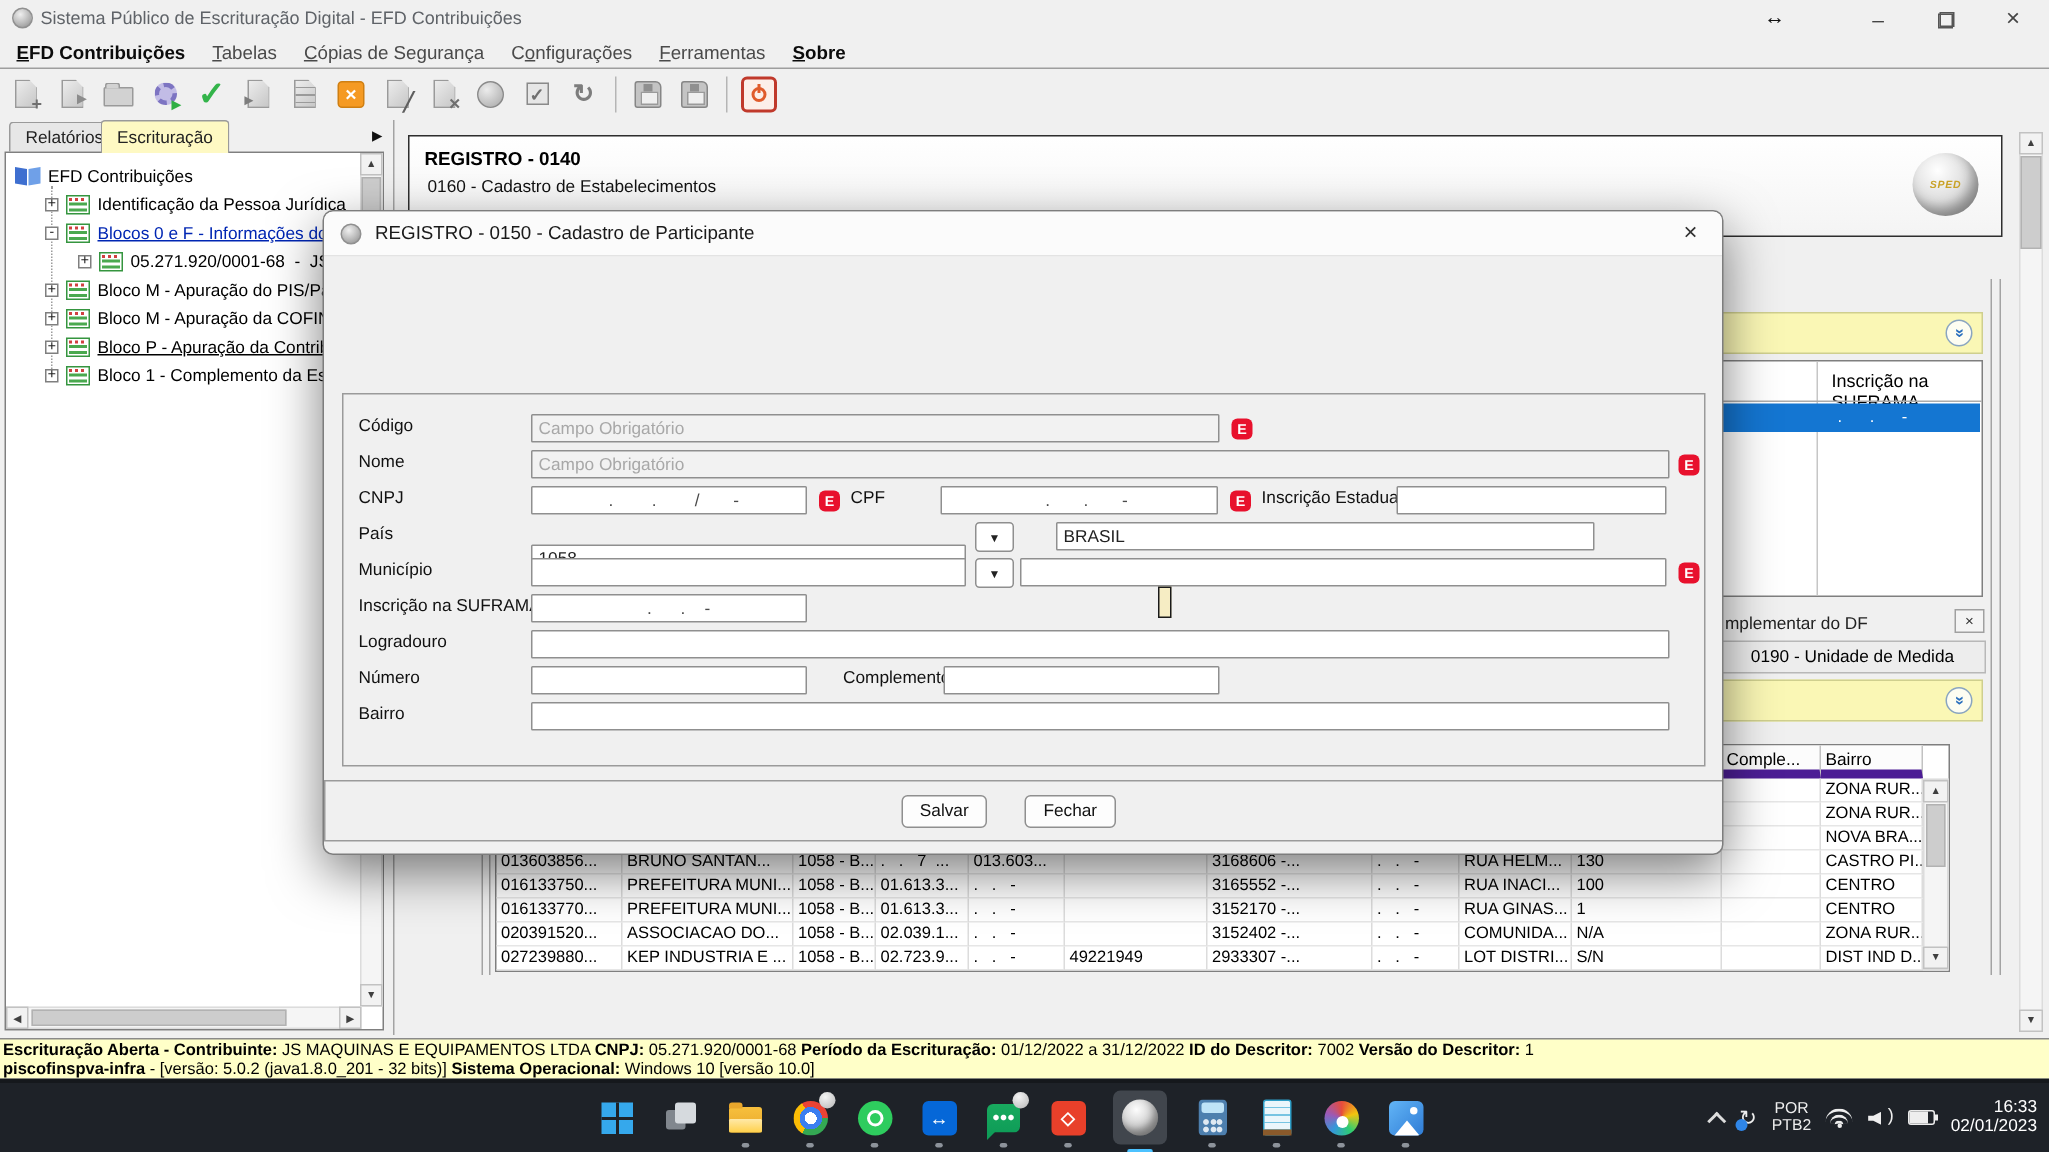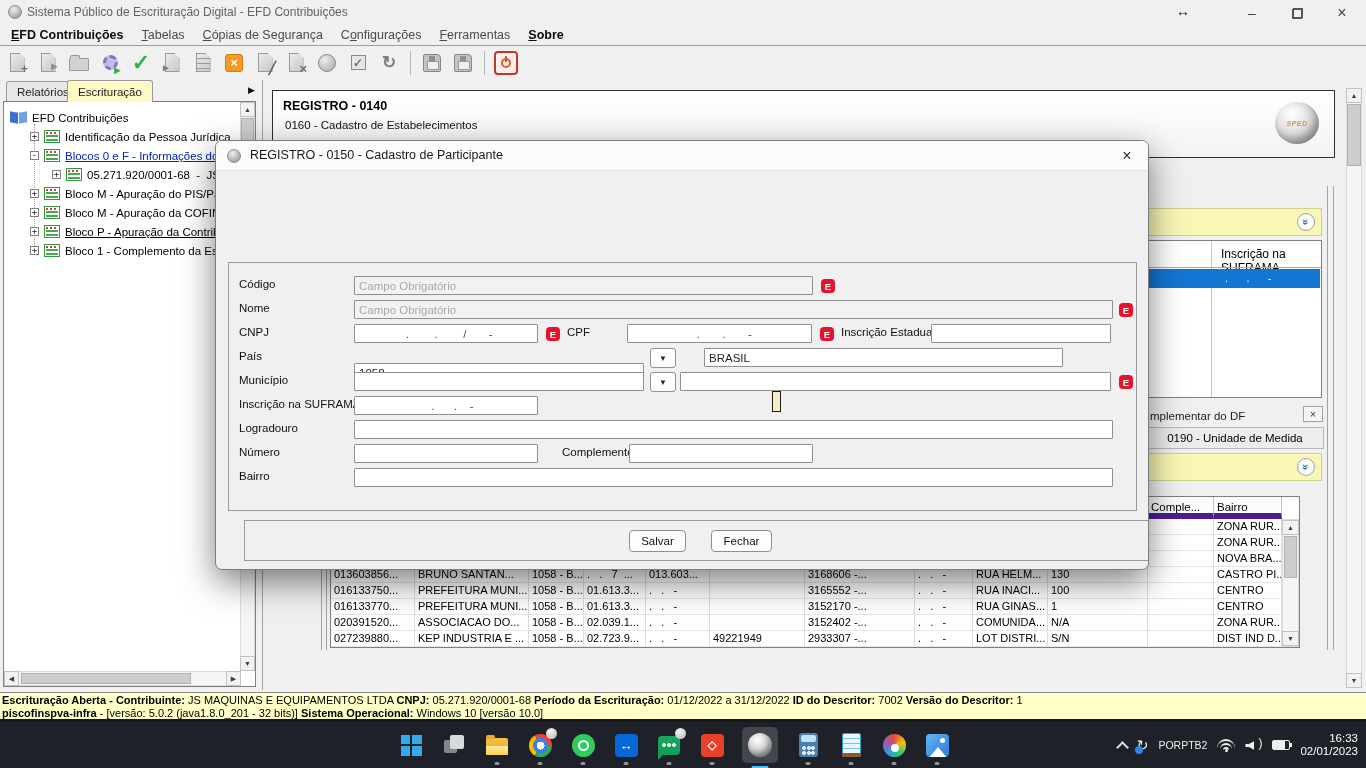--- a/index.html
+++ b/index.html
@@ -88,21 +88,21 @@
   .dclose{position:absolute;right:8px;top:4px;width:26px;height:22px;display:flex;align-items:center;justify-content:center;font-size:16px;color:#333}
   .dhdr{position:absolute;left:15px;top:38px;width:903px;height:73px}
   .formbox{position:absolute;left:12px;top:121px;width:909px;height:249px;border:1px solid #9a9a9a}
   .flabel{position:absolute;font-size:11.5px;color:#111;white-space:pre}
   .inp{position:absolute;height:19px;border:1px solid #8f8f8f;background:#fff;font-size:11.5px;padding:0 4px;font-family:"Liberation Sans",sans-serif;color:#222;border-radius:1px}
   .inp.req{background:#f2f2f2}
   .inp.ctr{text-align:center;color:#4a4a4a}
   .inp::placeholder{color:#a8a8a8;opacity:1}
   .ebdg{position:absolute;width:14px;height:14px;background:#e8112d;border-radius:4px;color:#fff;font-size:9.5px;font-weight:bold;display:flex;align-items:center;justify-content:center}
   .ddb{position:absolute;width:26px;height:20px;background:#fff;border:1px solid #8f8f8f;border-radius:3px;display:flex;align-items:center;justify-content:center;font-size:8px;color:#222}
-  .btnbox{position:absolute;left:28px;top:379px;width:1043px;height:41px;border:1px solid #9a9a9a}
+  .btnbox{position:absolute;left:0;top:379px;width:1043px;height:41px;border:1px solid #9a9a9a}
   .btn{position:absolute;height:22px;background:#fdfdfd;border:1px solid #8f8f8f;border-radius:4px;font-size:11.5px;font-family:"Liberation Sans",sans-serif;color:#111}
   .ibeam{left:772px;top:391px;width:9px;height:21px;background:#f6edc4;border:1px solid #1a1a1a;z-index:20}
   
   .statusbar{left:0;top:692px;width:1366px;height:27px;background:#ffffc8;border-top:1px solid #8a8a8a;font-size:11px;line-height:13px;padding:1px 2px;overflow:hidden}
   .statusbar span{white-space:pre}
   .statusbar b{font-weight:bold}
   .darkline{left:0;top:719px;width:1366px;height:3px;background:#15181c}
   
   .taskbar{left:0;top:722px;width:1366px;height:46px;background:#1e2228;z-index:30}
   .tkrow{position:absolute;left:398px;top:0;height:46px;display:flex;align-items:center;gap:17px}
@@ -132,21 +132,21 @@
   .i-note::after{content:"";position:absolute;left:-1px;bottom:-1px;width:19px;height:4px;background:#8a5a2b}
   .i-paint{position:relative;width:23px;height:23px;border-radius:50%;background:conic-gradient(#e74c3c,#f1c40f,#2ecc71,#3498db,#9b59b6,#e74c3c)}
   .i-paint::after{content:"";position:absolute;left:8px;top:10px;width:8px;height:8px;border-radius:50%;background:#fff}
   .i-photos{position:relative;width:23px;height:23px;border-radius:4px;background:linear-gradient(135deg,#62b5f6,#2f7cd6);overflow:hidden}
   .i-photos::before{content:"";position:absolute;right:4px;top:4px;width:5px;height:5px;border-radius:50%;background:#fff}
   .i-photos::after{content:"";position:absolute;left:2px;bottom:-2px;border-left:10px solid transparent;border-right:10px solid transparent;border-bottom:12px solid #fff}
   .tray{position:absolute;right:8px;top:0;height:46px;display:flex;align-items:center;gap:10px;color:#eee}
   .chevup{width:9px;height:9px;border-left:2px solid #ddd;border-top:2px solid #ddd;transform:rotate(45deg);margin-top:4px}
   .sync{position:relative;font-size:14px;color:#eee}
   .sync i{position:absolute;left:-2px;bottom:-1px;width:8px;height:8px;border-radius:50%;background:#2f86e8;font-style:normal}
-  .lang{display:flex;flex-direction:row;align-items:center;font-size:10.5px;line-height:11px}
+  .lang{display:flex;flex-direction:column;align-items:center;font-size:10.5px;line-height:11px}
   .wifi{position:relative;width:18px;height:13px}
   .wifi b{position:absolute;border-top:2px solid #eee;border-radius:50% 50% 0 0/100% 100% 0 0}
   .wifi .a1{left:0;top:0;width:18px;height:9px}
   .wifi .a2{left:3px;top:4px;width:12px;height:6px}
   .wifi .a3{left:6px;top:8px;width:6px;height:3px}
   .wifi i{position:absolute;left:8px;bottom:0;width:3px;height:3px;border-radius:50%;background:#eee}
   .vol{position:relative;width:17px;height:14px}
   .vol .spk{position:absolute;left:0;top:3px;width:9px;height:9px;background:#eee;clip-path:polygon(0 32%,38% 32%,100% 0,100% 100%,38% 68%,0 68%)}
   .vol .wav{position:absolute;right:0;top:-2px;font-size:12px;color:#eee}
   .batt{position:relative;width:18px;height:10px;border:1px solid #eee;border-radius:2px;background:linear-gradient(to right,#eee 0 12px,transparent 12px)}

